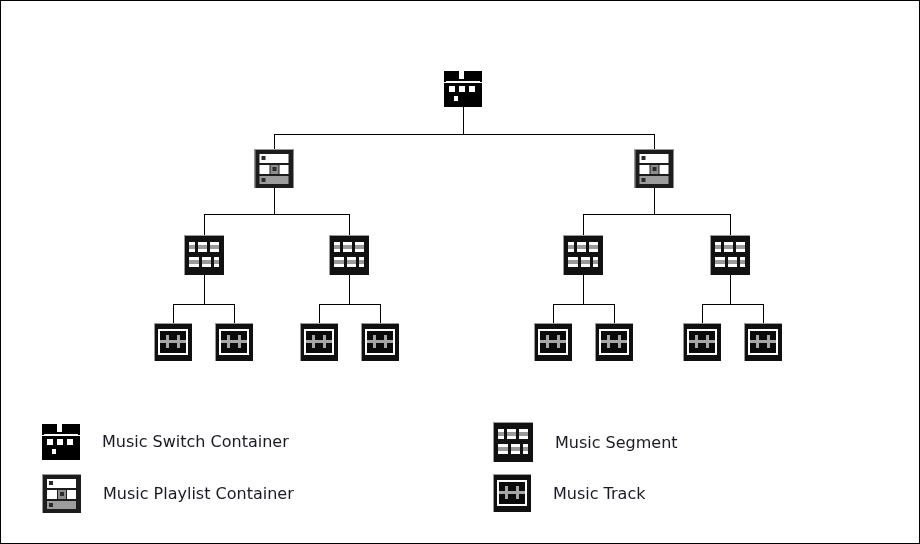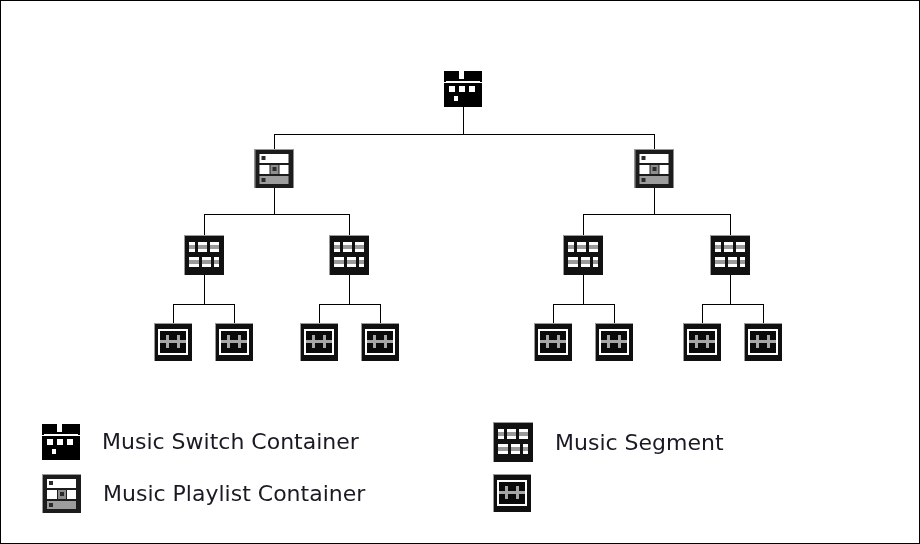--- a/index.html
+++ b/index.html
@@ -144,21 +144,21 @@
     position: absolute;
     display: flex;
     align-items: center;
   }
   .legend-icon-wrap {
     position: relative;
     flex: 0 0 auto;
   }
   .legend-label {
     margin-left: 22px;
-    font-size: 22px;
+    font-size: 16px;
     color: #1a1a24;
     white-space: nowrap;
     font-family: "DejaVu Sans", sans-serif;
   }
 </style>
 </head>
 <body>
 
 <div id="canvas">
 
@@ -450,15 +450,16 @@
     <div class="legend-icon-wrap">
       <div class="icon ic-track" style="width:38px; height:38px;">
         <div class="outer"></div>
         <div class="inner" style="left:4px; top:6px; width:30px; height:26px;"></div>
         <div class="field" style="left:6px; top:8px; width:26px; height:22px;"></div>
         <div class="line" style="left:6px; top:17px; width:26px; height:3px;"></div>
         <div class="stem" style="left:12px; top:12px; width:3px; height:13px;"></div>
         <div class="stem" style="left:23px; top:12px; width:3px; height:13px;"></div>
       </div>
     </div>
+    <div class="legend-label">Music Track</div>
   </div>
 
 </div>
 
 </body></html>

